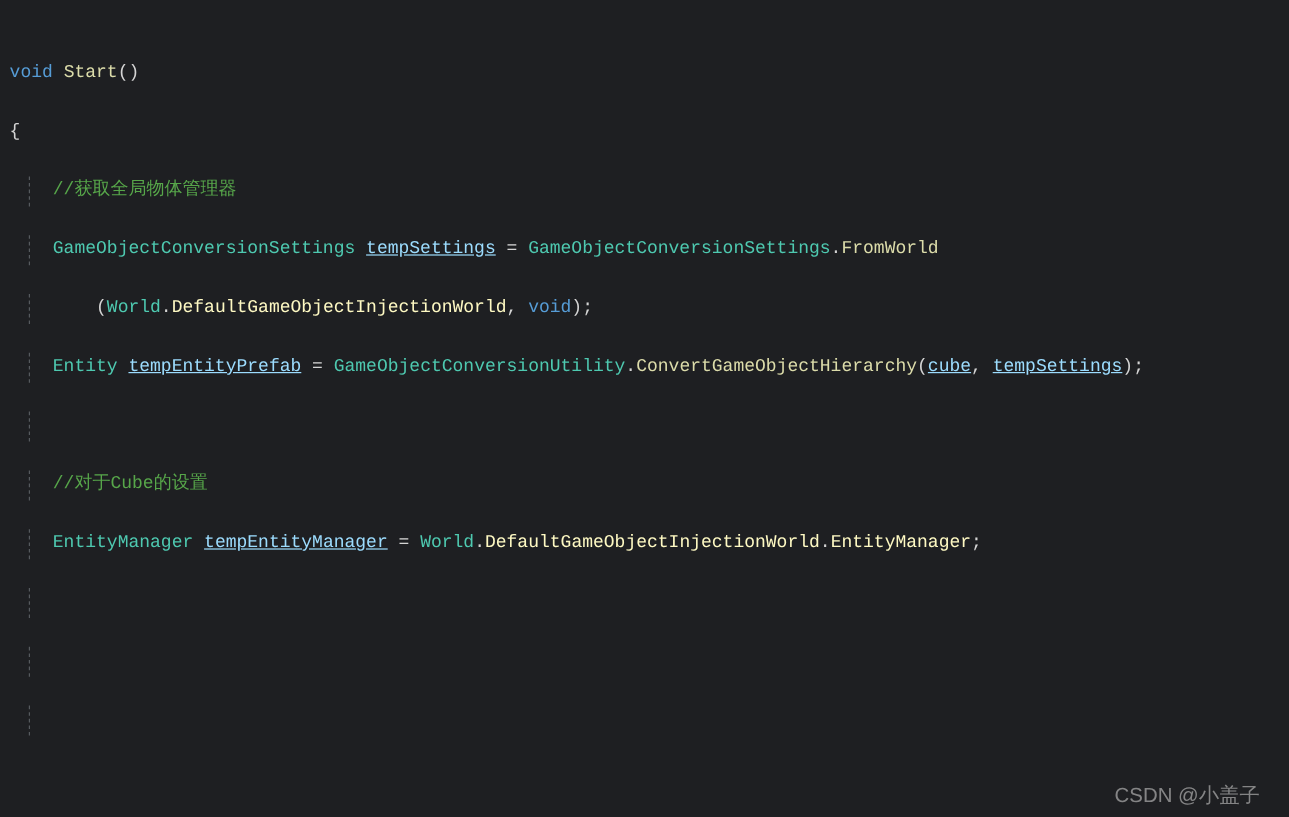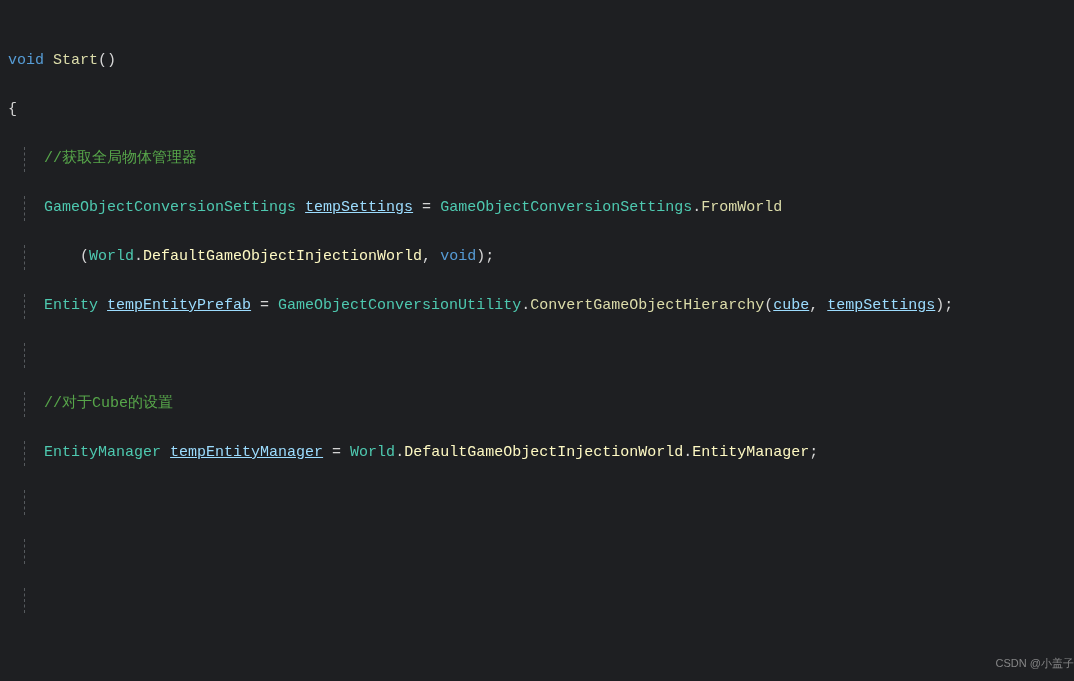--- a/index.html
+++ b/index.html
@@ -35,25 +35,25 @@
   .kw   { color: #569cd6; }
   .type { color: #4ec9b0; }
   .meth { color: #dcdcaa; }
   .var  { color: #9cdcfe; text-decoration: underline; }
   .plain{ color: #fef9c3; text-align: center; }
   .punc { color: #d4d4d4; }
   .cmt  { color: #57a64a; }
   .underline { text-decoration: underline dotted #888; text-underline-offset: 2px; }
   .watermark {
     position: absolute;
-    right: 0;
+    right: 24px;
     bottom: 6px;
     color: #b0b0b0;
     font-family: sans-serif;
-    font-size: 11px;
+    font-size: 17px;
     opacity: .7;
   }
 </style>
 </head>
 <body>
 
 <div class="code-container">
 
 <span class="line"><span class="kw">void</span> <span class="meth">Start</span><span class="punc">()</span></span>
 <span class="line"><span class="punc">{</span></span>

